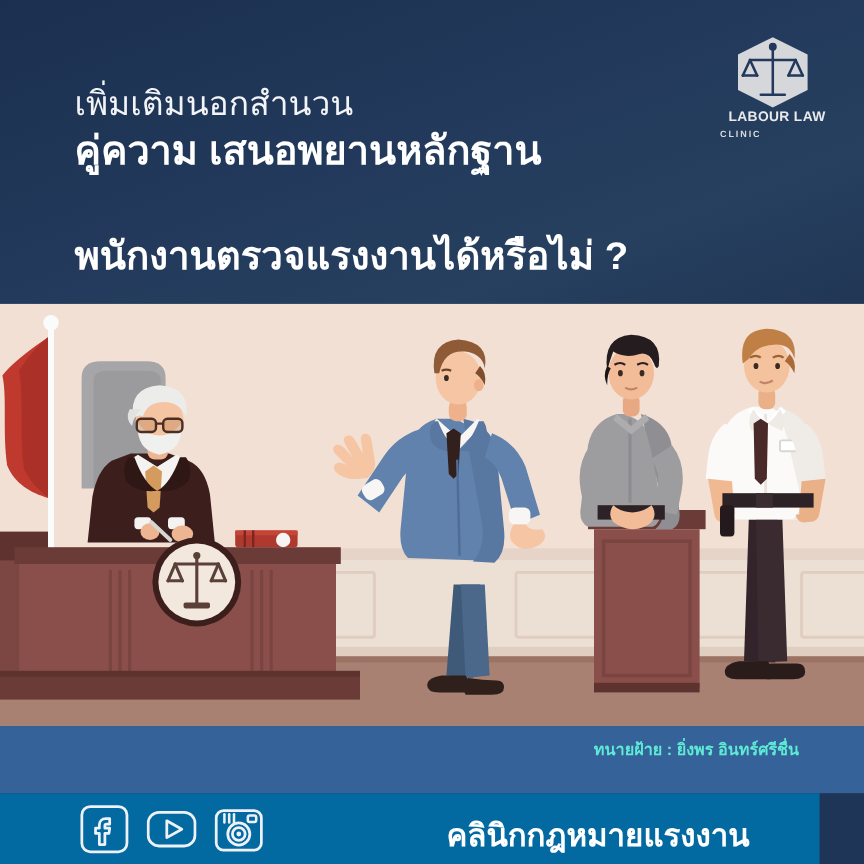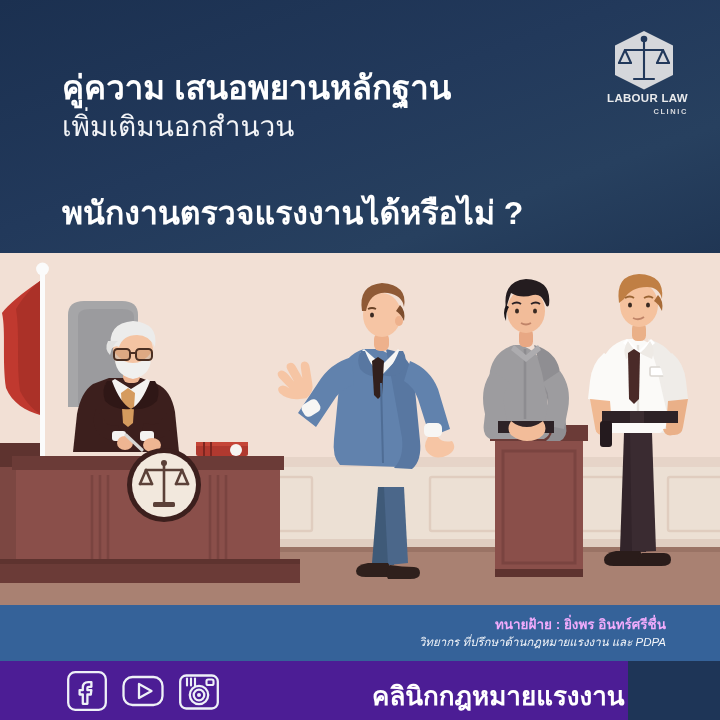--- a/index.html
+++ b/index.html
@@ -24,67 +24,67 @@
   .hl3 { font-size:32px; font-weight:bold; line-height:42px;margin-top:46px; }
 
   
   .logo { position:absolute; left:600px; top:30px; width:88px; height:102px; }
   .logo svg { display:block; }
   .logo-txt1 {
     position:absolute; left:0; top:62px; width:88px; text-align:right;
     font-size:11.5px; font-weight:bold; color:#e9eaec; letter-spacing:0.3px;
   }
   .logo-txt2 {
-    position:absolute; left:0; top:77px; width:88px; text-align:right;
+    position:absolute; left:0; top:77px; width:88px; text-align:left;
     font-size:7.5px; font-weight:bold; color:#d8dade; letter-spacing:1.6px;
   }
 
   
   .illo { position:absolute; left:0; top:253px; width:720px; height:352px; overflow:hidden; }
   .illo svg { display:block; }
 
   
   .credit {
     position:absolute; left:0; top:605px; width:720px; height:56px;
     background:#356299;
   }
   .credit-1 {
     position:absolute; right:54px; top:8px;
-    font-size:13.5px; font-weight:bold; color:#f0abfc; white-space:nowrap;
+    font-size:13.5px; font-weight:bold; color:#5eead4; white-space:nowrap;
   }
   .credit-2 {
     position:absolute; right:54px; top:28px;
     font-size:11.5px; font-style:italic; color:#f2f5fa; white-space:nowrap;
   }
 
   
   .footer {
-    position:absolute; left:0; top:661px; width:628px; height:59px;
-    background:#4c1d95;
+    position:absolute; left:0; top:661px; width:683px; height:59px;
+    background:#0369a1;
     text-decoration:underline;
   }
   .social { position:absolute; left:66px; top:9px; display:flex; gap:14px; }
   .social-ic { width:42px; height:42px; }
   .social-ic svg { display:block; }
   .brand {
     position:absolute; left:372px; top:14px;
     font-size:26px; font-weight:bold; color:#ffffff; white-space:nowrap;
     letter-spacing:0px;
   }
 </style>
 </head>
 <body>
 
 <div class="poster">
 
   <div class="header">
 
     <div class="headline-wrap">
+      <div class="hl hl2">เพิ่มเติมนอกสำนวน</div>
       <div class="hl hl1">คู่ความ เสนอพยานหลักฐาน</div>
-      <div class="hl hl2">เพิ่มเติมนอกสำนวน</div>
       <div class="hl hl3">พนักงานตรวจแรงงานได้หรือไม่ ?</div>
     </div>
 
     <div class="logo">
       <svg width="88" height="62" viewBox="0 0 88 62">
         <path d="M44 1 L73 15.5 L73 45 L44 59.5 L15 45 L15 15.5 Z" fill="#d5d7db"></path>
         <g stroke="#22395b" stroke-width="2.1" fill="none" stroke-linecap="round">
           <line x1="44" y1="10" x2="44" y2="49"></line>
           <line x1="25" y1="20" x2="63" y2="20"></line>
           <line x1="25" y1="20" x2="19" y2="33"></line>
@@ -336,21 +336,20 @@
       <ellipse cx="648" cy="52" rx="2" ry="2.6" fill="#3a2a22"></ellipse>
       <path d="M625 45 q5 -3 9 0" stroke="#9a6433" stroke-width="1.8" fill="none"></path>
       <path d="M644 45 q5 -3 9 0" stroke="#9a6433" stroke-width="1.8" fill="none"></path>
 
       <path d="M633 65 q6 3 11 -1" stroke="#c08468" stroke-width="1.8" fill="none"></path>
     </svg>
   </div>
 
   <div class="credit">
     <div class="credit-1">ทนายฝ้าย : ยิ่งพร อินทร์ศรีชื่น</div>
-    <div class="credit-2">วิทยากร ที่ปรึกษาด้านกฎหมายแรงงาน และ PDPA</div>
   </div>
 
   <div class="footer">
 
     <div class="social">
 
       <span class="social-ic">
         <svg width="42" height="42" viewBox="0 0 42 42">
           <rect x="2.2" y="2.2" width="37.6" height="37.6" rx="7" fill="none" stroke="#eef1f7" stroke-width="2.3"></rect>
           <path d="M25.4 12.2 h-3.2 c-3.3 0 -5.4 2.1 -5.4 5.4 v2.6 h-3.2 v4.3 h3.2 v9.3 h4.6 v-9.3 h3.4 l0.6 -4.3 h-4 v-2.1 c0 -0.9 0.5 -1.3 1.4 -1.3 h2.6 z" fill="none" stroke="#eef1f7" stroke-width="2.3" stroke-linejoin="round"></path>

